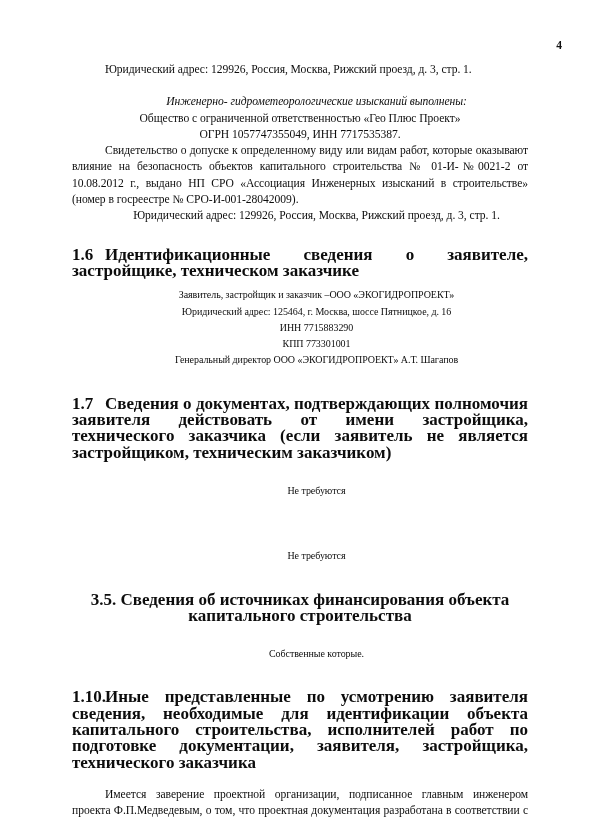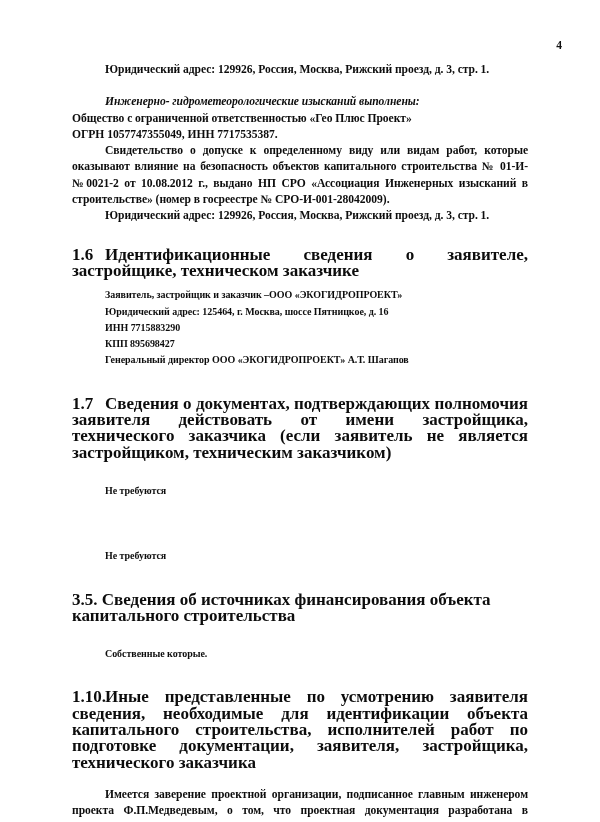--- a/index.html
+++ b/index.html
@@ -32,21 +32,20 @@
     top: 62px;
     width: 456px;
   }
   p {
     margin: 0;
     font-size: 11.6px;
     line-height: 16.3px;
     text-align: justify;
     text-justify: inter-word;
     letter-spacing: -0.05px;
-    font-weight: bold;
   }
   .indent {
     text-indent: 33px;
   }
   .noindent {
     text-indent: 0;
   }
   .italic {
     font-style: italic;
     text-indent: 33px;
@@ -74,21 +73,21 @@
   }
   .hang {
     display: block;
   }
   .hang .num-cell {
     display: inline-block;
     width: 33px;
     vertical-align: top;
   }
   .lastline-noj {
-    text-align: left;
+    text-align: center;
   }
 </style>
 </head>
 <body>
 
 <div class="page">
 
   <div class="page-number">4</div>
 
   <div class="body">
@@ -107,21 +106,21 @@
 
     <div class="heading hang">
       <span class="num-cell h-num">1.6</span><span>Идентификационные сведения о заявителе, застройщике, техническом заказчике</span>
     </div>
 
     <div class="gap-s"></div>
 
     <p class="plain-indent lastline-noj">Заявитель, застройщик и заказчик –ООО «ЭКОГИДРОПРОЕКТ»</p>
     <p class="plain-indent lastline-noj">Юридический адрес: 125464, г. Москва, шоссе Пятницкое, д. 16</p>
     <p class="plain-indent lastline-noj">ИНН  7715883290</p>
-    <p class="plain-indent lastline-noj">КПП 895698427</p>
+    <p class="plain-indent lastline-noj">КПП 773301001</p>
     <p class="plain-indent lastline-noj">Генеральный директор ООО «ЭКОГИДРОПРОЕКТ» А.Т. Шагапов</p>
 
     <div class="gap-xl"></div>
 
     <div class="heading hang">
       <span class="num-cell h-num">1.7</span><span>Сведения о документах, подтверждающих полномочия заявителя действовать от имени застройщика, технического заказчика (если заявитель не является застройщиком, техническим заказчиком)</span>
     </div>
 
     <div class="gap-l"></div>
 

